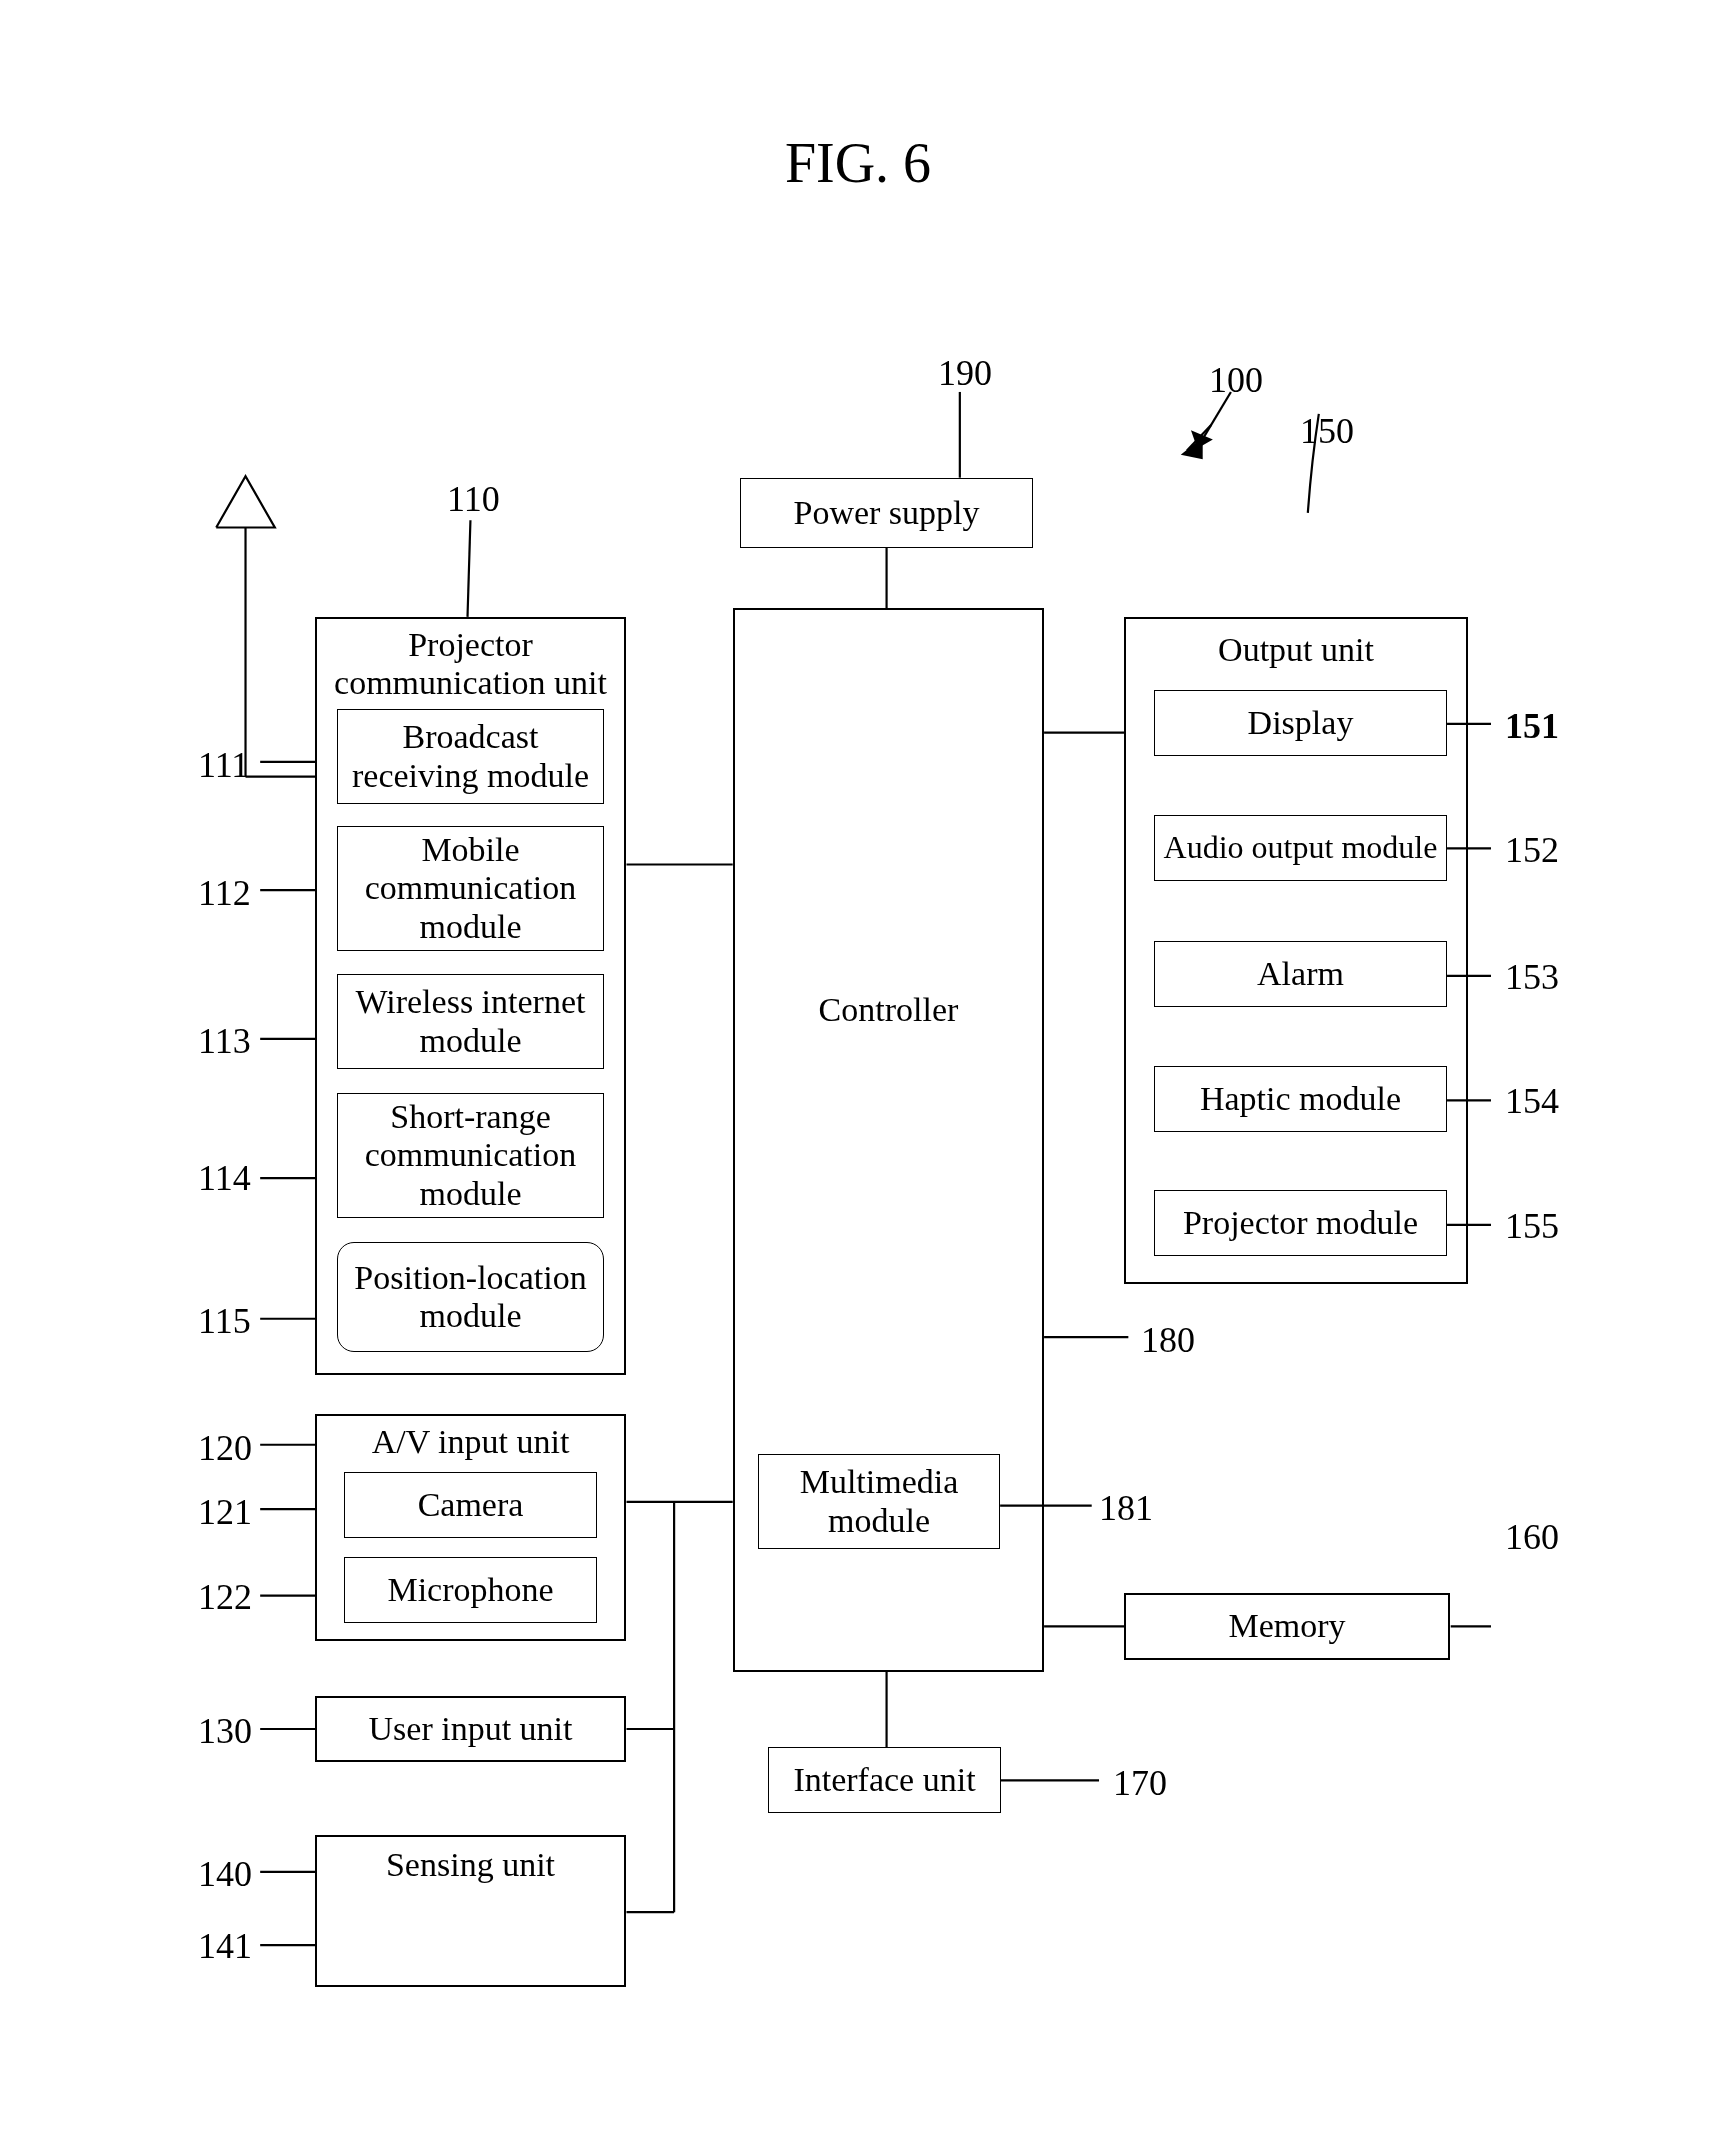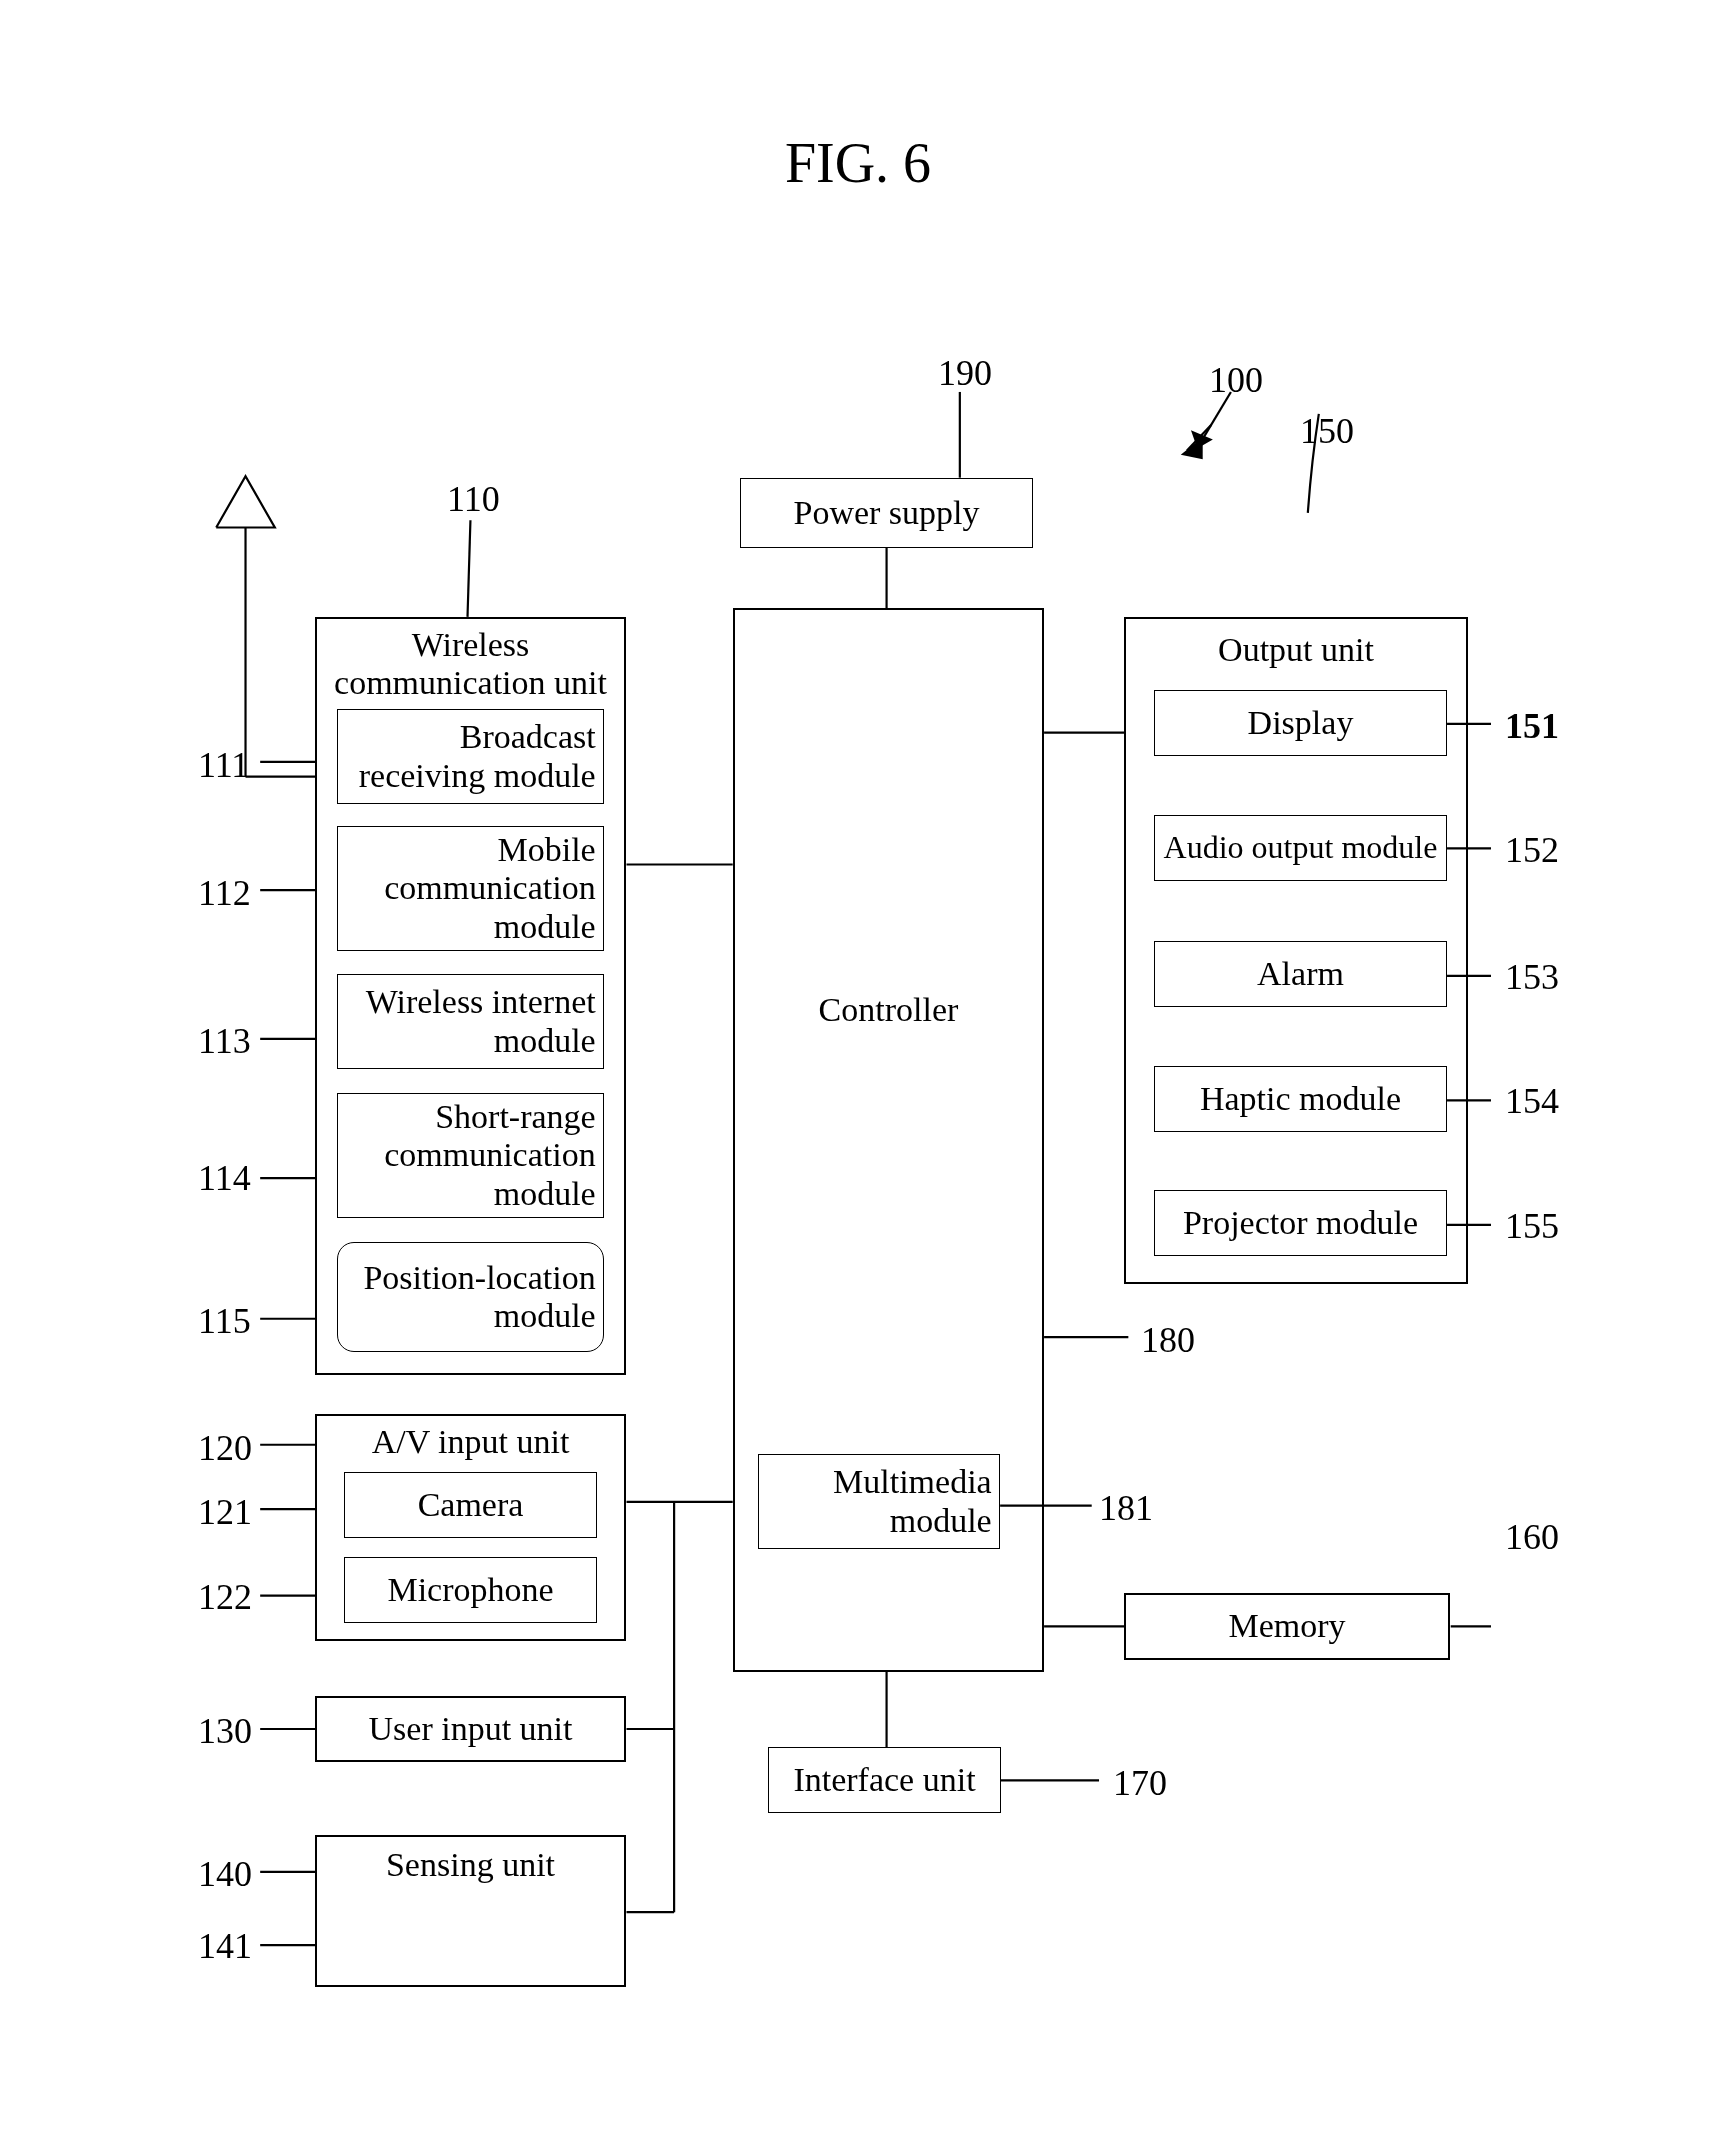--- a/index.html
+++ b/index.html
@@ -24,21 +24,21 @@
     font-size: 53px;
   }
   .box {
     position: absolute;
     border: 1.8px solid #000;
     background: #fff;
     box-sizing: border-box;
     display: flex;
     align-items: center;
     justify-content: center;
-    text-align: right;
+    text-align: center;
     padding: 2.9px 7.3px;
   }
   .container-box {
     position: absolute;
     border: 2.9px solid #000;
     background: none;
     box-sizing: border-box;
   }
   .num {
     position: absolute;
@@ -145,21 +145,21 @@
   <div class="box" style="left:758px; top:1454px; width:242px; height:95px;">
     <span class="txt">Multimedia module</span>
   </div>
 
   <div class="box" style="left:768px; top:1747px; width:233px; height:66px;">
     <span class="txt">Interface unit</span>
   </div>
 
   <div class="container-box" style="left:315px; top:617px; width:311px; height:758px;">
     <div style="position:absolute; top:7.3px; width:100%; text-align:center; line-height:1.1;">
-      <span class="txt">Wireless</span><br>
+      <span class="txt">Projector</span><br>
       <span class="txt">communication unit</span>
     </div>
   </div>
   <div class="box" style="left:337px; top:709px; width:267px; height:95px;">
     <span class="txt">Broadcast receiving module</span>
   </div>
   <div class="box" style="left:337px; top:826px; width:267px; height:125px;">
     <span class="txt">Mobile communication module</span>
   </div>
   <div class="box" style="left:337px; top:974px; width:267px; height:95px;">

